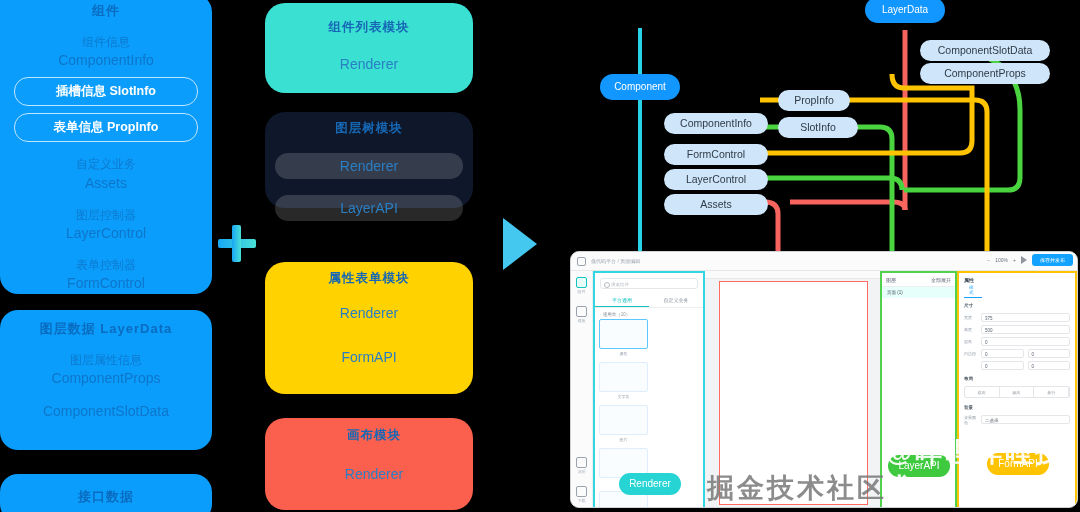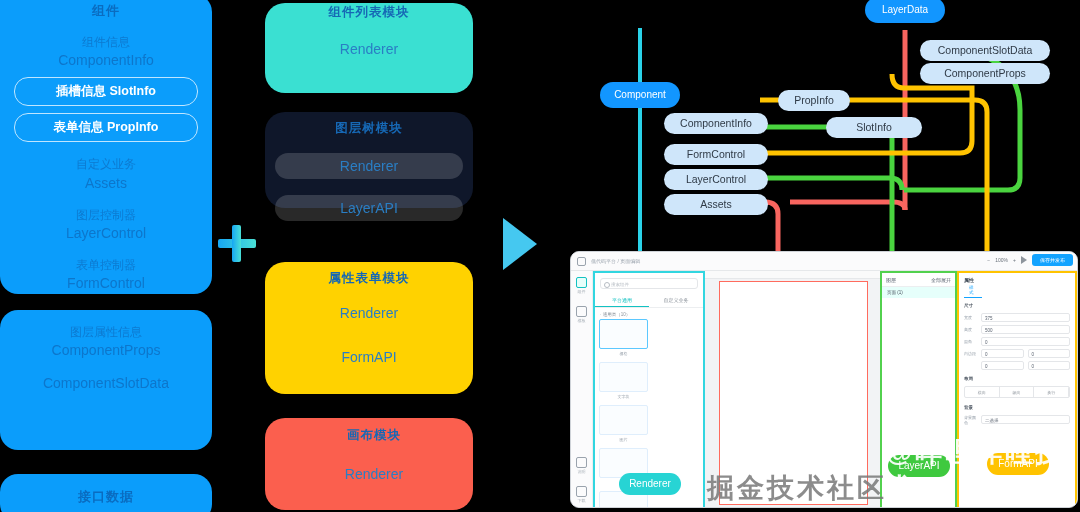--- a/index.html
+++ b/index.html
@@ -142,20 +142,21 @@
         <div class="sub">图层控制器</div>
         <div class="en">LayerControl</div>
       </div>
       <div class="grp">
         <div class="sub">表单控制器</div>
         <div class="en">FormControl</div>
       </div>
     </div>
 
     <div class="bigcard card-b">
+      <div class="hd" style="padding-top:10px">图层数据 LayerData</div>
       <div class="grp">
         <div class="sub">图层属性信息</div>
         <div class="en">ComponentProps</div>
       </div>
       <div class="grp">
         <div class="en">ComponentSlotData</div>
       </div>
     </div>
 
     <div class="bigcard card-c">
@@ -163,21 +164,21 @@
     </div>
   </div>
 
   <div class="plus">
     <i class="h"></i>
       <i class="v"></i>
   </div>
 
   <div class="col2">
     <div class="mod m1">
-      <div class="title" style="padding-top:1px">组件列表模块</div>
+      <div class="title" style="padding-top:16px">组件列表模块</div>
       <div class="item" style="padding-top:20px">Renderer</div>
     </div>
 
     <div class="mod m2">
       <div class="title" style="padding-top:8px">图层树模块</div>
       <div class="band" style="margin-top:16px">
           <div class="item">Renderer</div>
         </div>
       <div class="band" style="margin-top:16px">
           <div class="item">LayerAPI</div>
@@ -216,30 +217,30 @@
       <path d="M370 178 Q382 178 382 190" stroke="#4ad43f" stroke-width="5" fill="none"></path>
       <path d="M420 50 Q500 50 500 110 L500 178 Q500 190 488 190 L384 190" stroke="#4ad43f" stroke-width="5" fill="none"></path>
       <path d="M364 256 L380 256 L372 272 Z" fill="#4ad43f"></path>
 
       <path d="M240 100 L455 100 Q467 100 467 112 L467 262" stroke="#ffc300" stroke-width="5" fill="none"></path>
       <path d="M185 153 L440 153 Q452 153 452 141" stroke="#ffc300" stroke-width="5" fill="none"></path>
       <path d="M372 74 Q372 88 384 88 L452 88 L452 141" stroke="#ffc300" stroke-width="5" fill="none"></path>
       <path d="M459 256 L475 256 L467 272 Z" fill="#ffc300"></path>
     </svg>
 
-    <div class="node blue" style="left:80px; top:74px; width:80px;margin-top:8px;">Component</div>
+    <div class="node blue" style="left:80px; top:74px; width:80px;">Component</div>
     <div class="node blue" style="left:345px; top:-3px; width:80px;">LayerData</div>
 
     <div class="node lite" style="left:144px; top:113px; width:104px;">ComponentInfo</div>
     <div class="node lite" style="left:144px; top:144px; width:104px;">FormControl</div>
     <div class="node lite" style="left:144px; top:169px; width:104px;">LayerControl</div>
     <div class="node lite" style="left:144px; top:194px; width:104px;">Assets</div>
 
     <div class="node lite" style="left:258px; top:90px; width:72px;">PropInfo</div>
-    <div class="node lite" style="left:258px; top:117px; width:96px;margin-left:48px;">SlotInfo</div>
+    <div class="node lite" style="left:258px; top:117px; width:80px;">SlotInfo</div>
 
     <div class="node lite" style="left:400px; top:40px; width:130px;">ComponentSlotData</div>
     <div class="node lite" style="left:400px; top:63px; width:130px;">ComponentProps</div>
   </div>
 
   <div class="app">
     <div class="app-top">
       <div class="home-ic"></div>
       <div class="crumb">低代码平台 / 页面编辑</div>
       <div class="toolbar-r">

